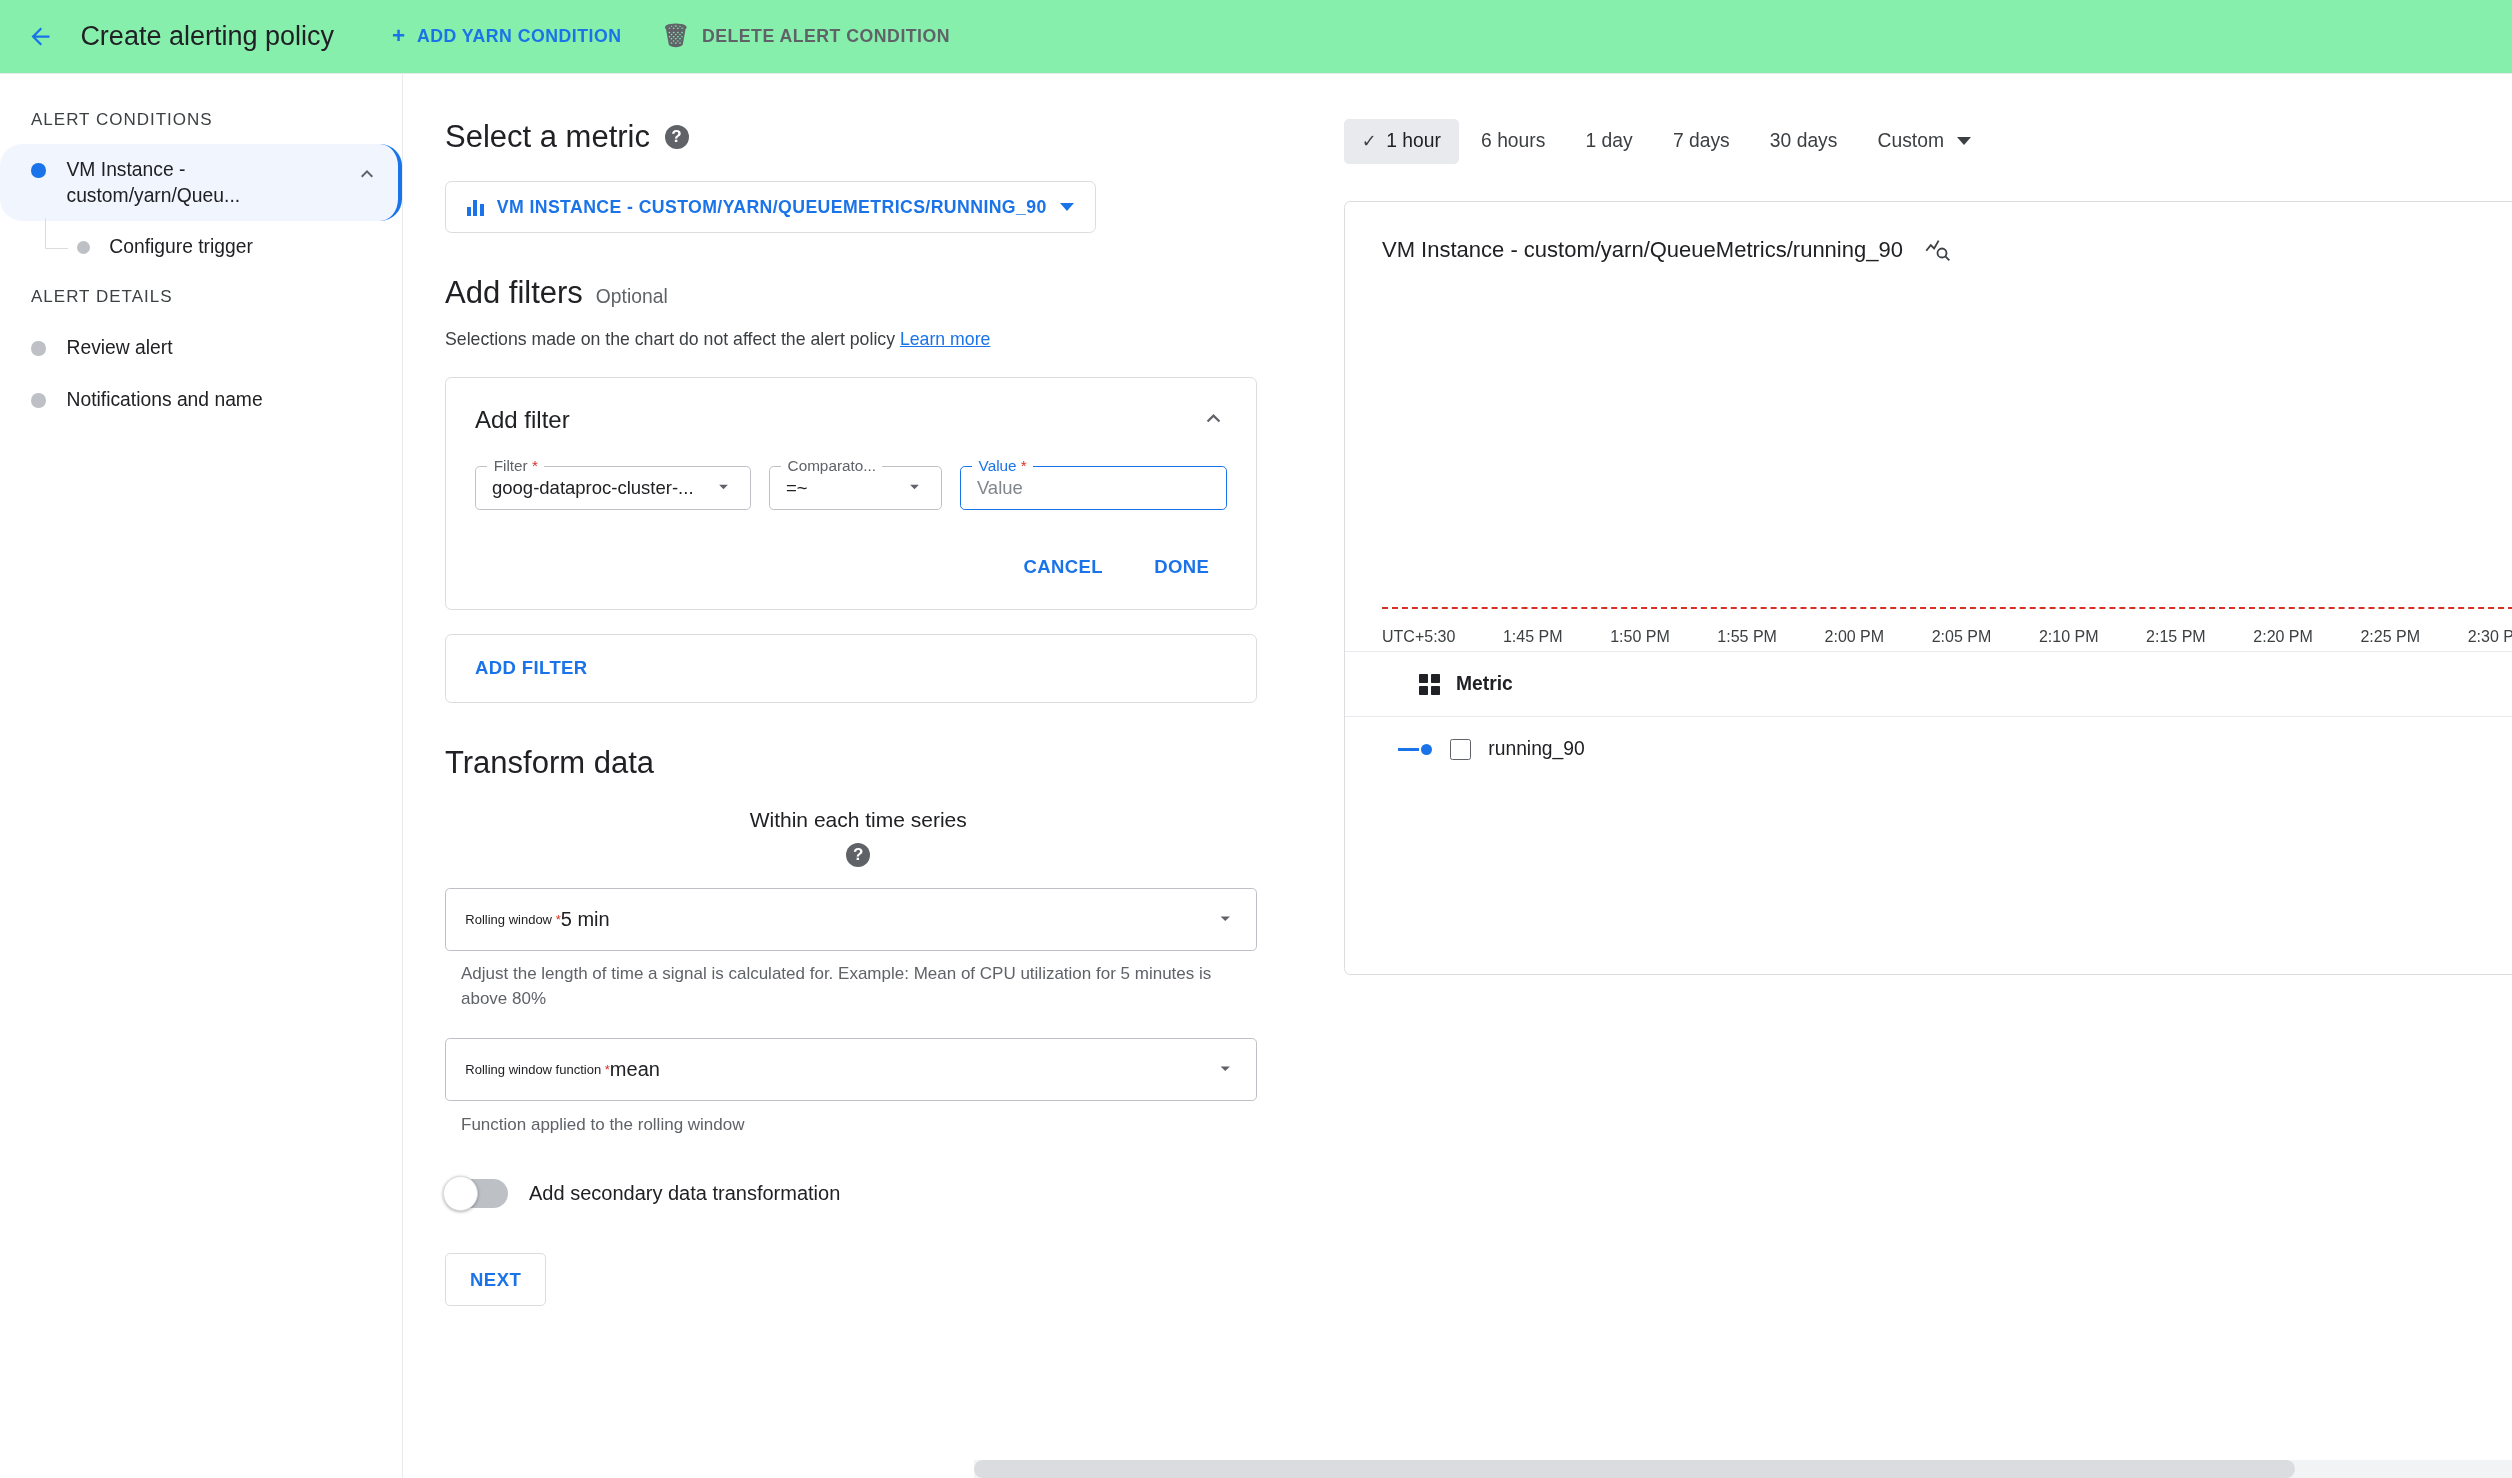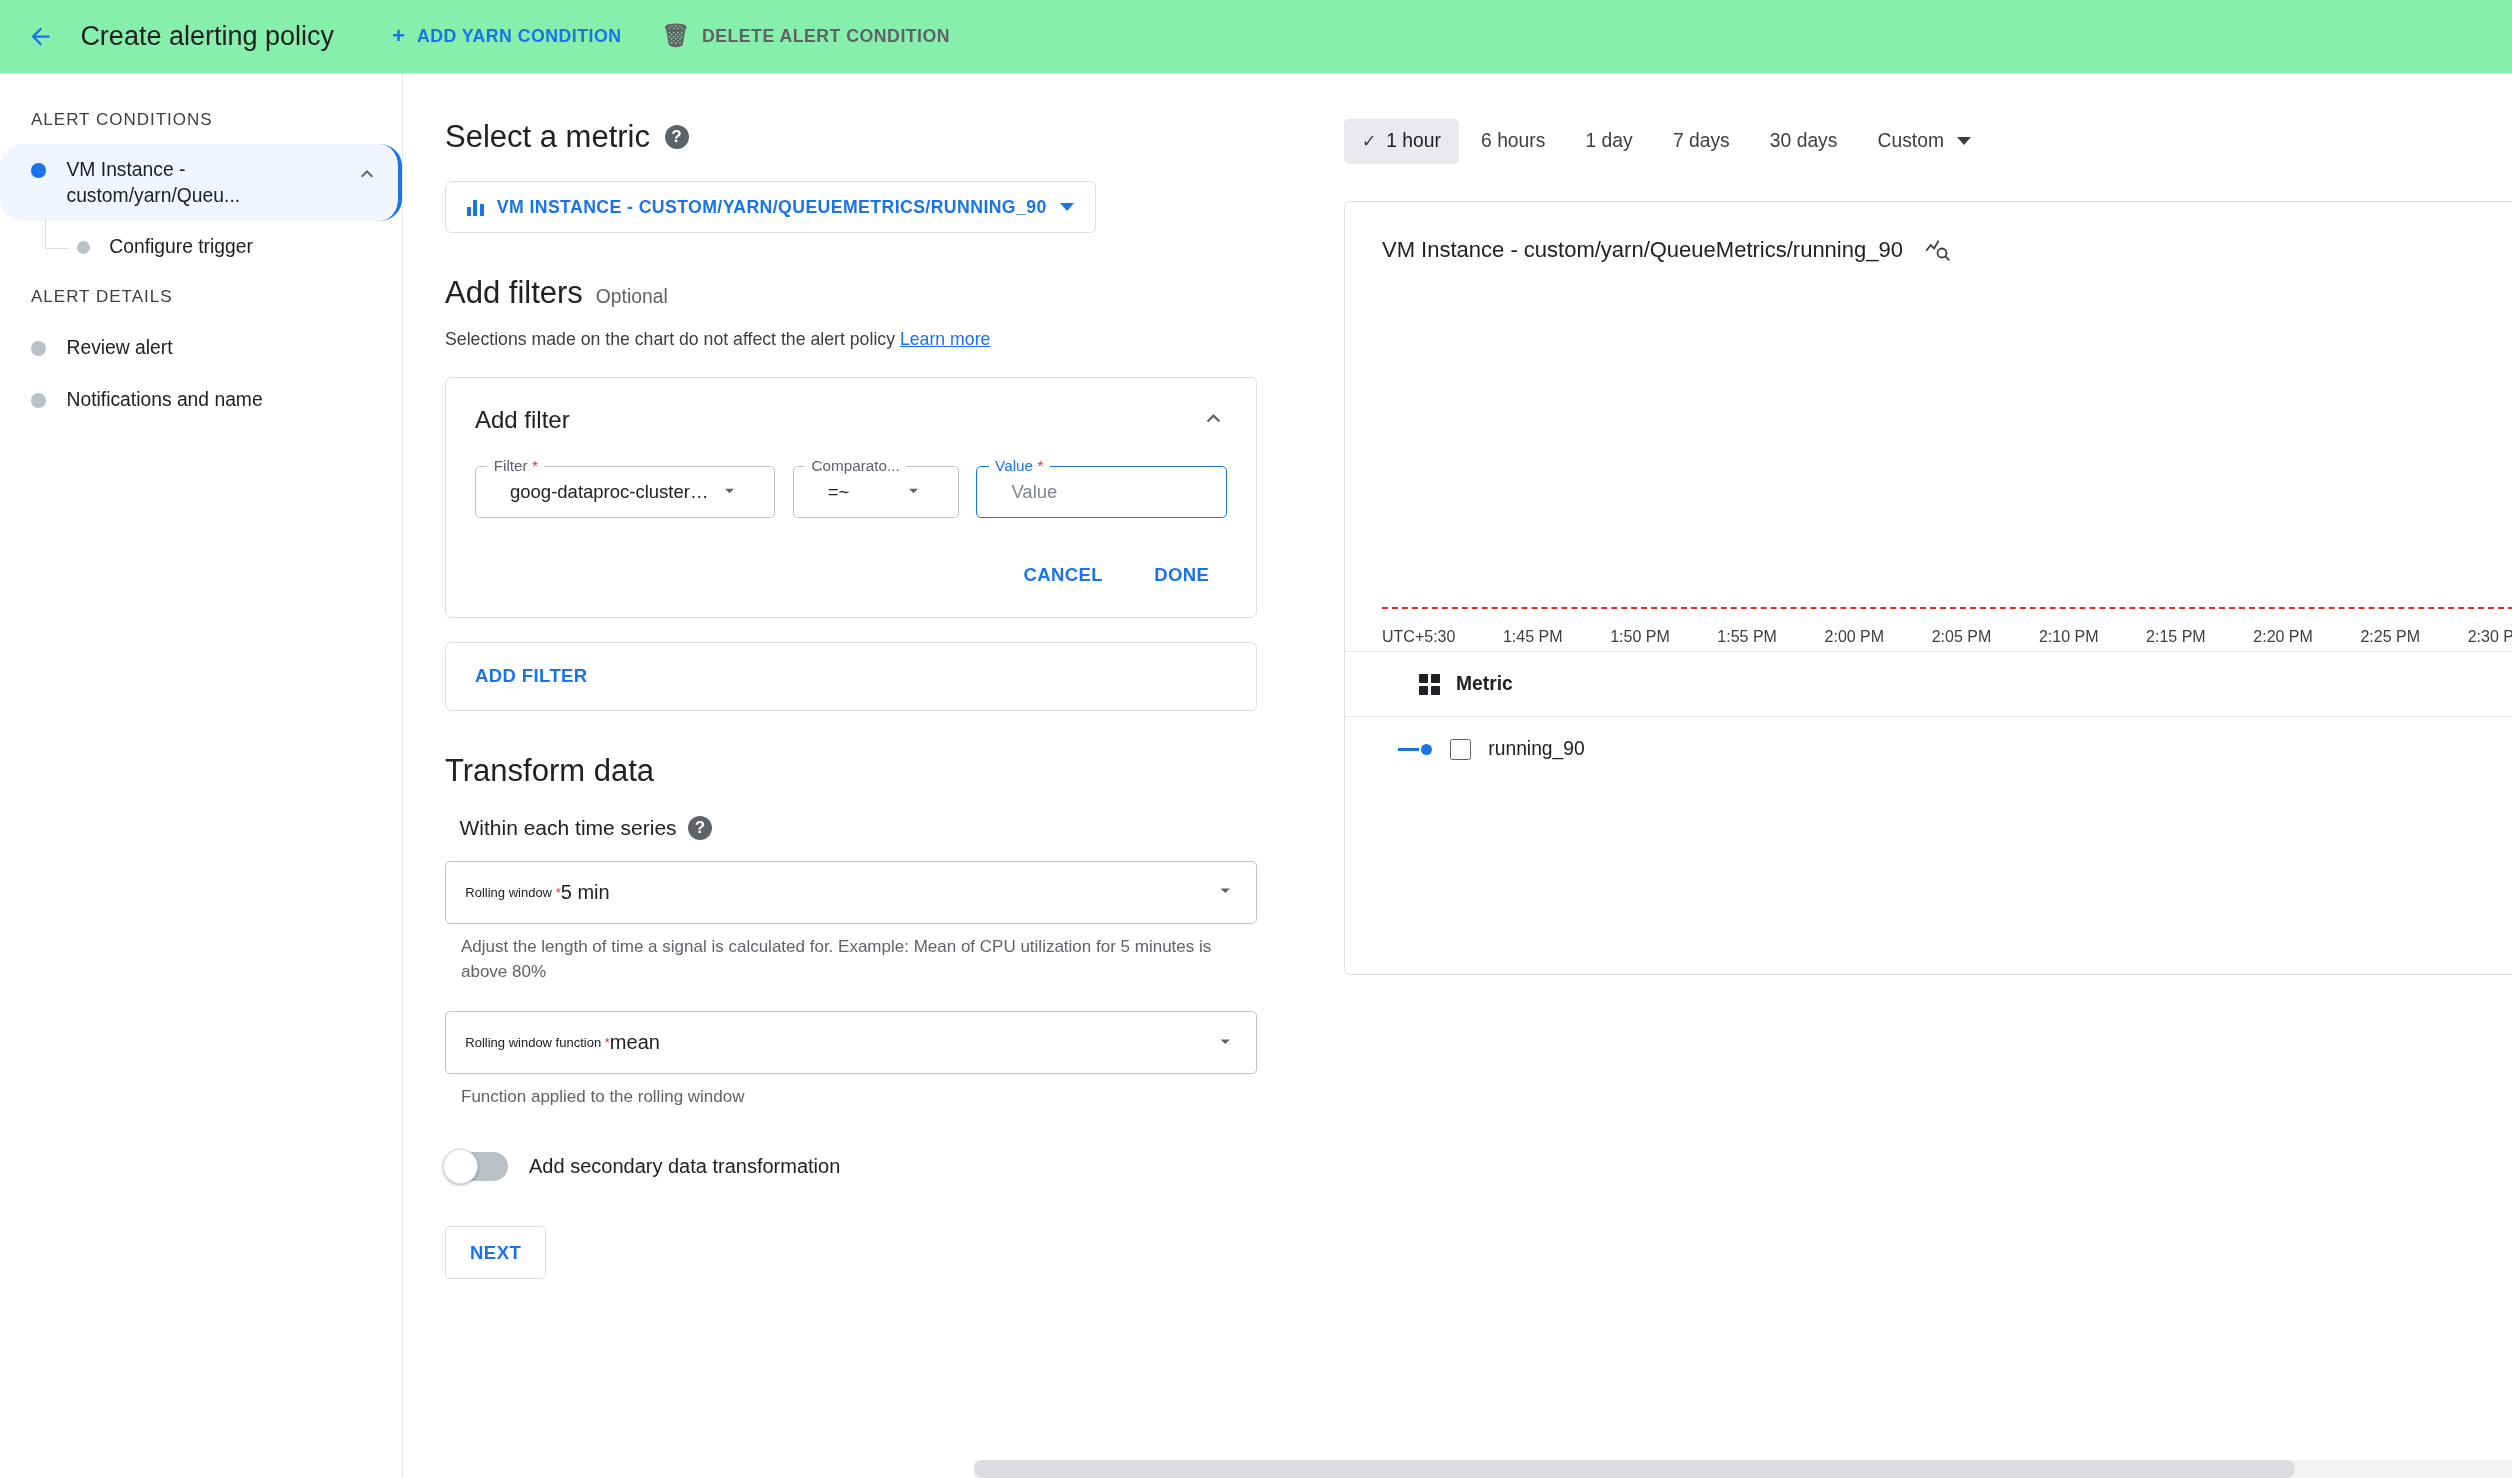--- a/index.html
+++ b/index.html
@@ -216,24 +216,24 @@
     margin-bottom: 31px;
   }
   .card-title { font-size: 24px; font-weight: 500; }
   .chev-btn { cursor: pointer; color: #5f6368; }
 
   .field-row { display: flex; gap: 17.7px; align-items: flex-start; }
   .field {
     position: relative;
     border: 0.8px solid #bdc1c6;
     border-radius: 4.8px;
-    height: 52px;
-    display: flex;
-    align-items: center;
-    padding: 0 34px;
+    height: 44px;
+    display: flex;
+    align-items: center;
+    padding: 0 16px;
     background: #fff;
   }
   .field.focus { border: 1.6px solid #1a73e8; }
   .field .legend {
     position: absolute;
     top: -9.7px;
     left: 11.3px;
     background: #fff;
     padding: 0 6.4px;
     font-size: 15.3px;
@@ -282,20 +282,21 @@
     letter-spacing: 0.4px;
     cursor: pointer;
   }
   .sub-head {
     font-size: 21px;
     font-weight: 500;
     display: flex;
     align-items: center;
     gap: 11.3px;
     margin: 27px 0 21px 14.5px;
+    flex-direction: column;
   }
   .select {
     position: relative;
     border: 0.8px solid #bdc1c6;
     border-radius: 4.8px;
     height: 63px;
     display: flex;
     align-items: center;
     padding: 0 19.3px;
     margin: 0 0 0 0;

